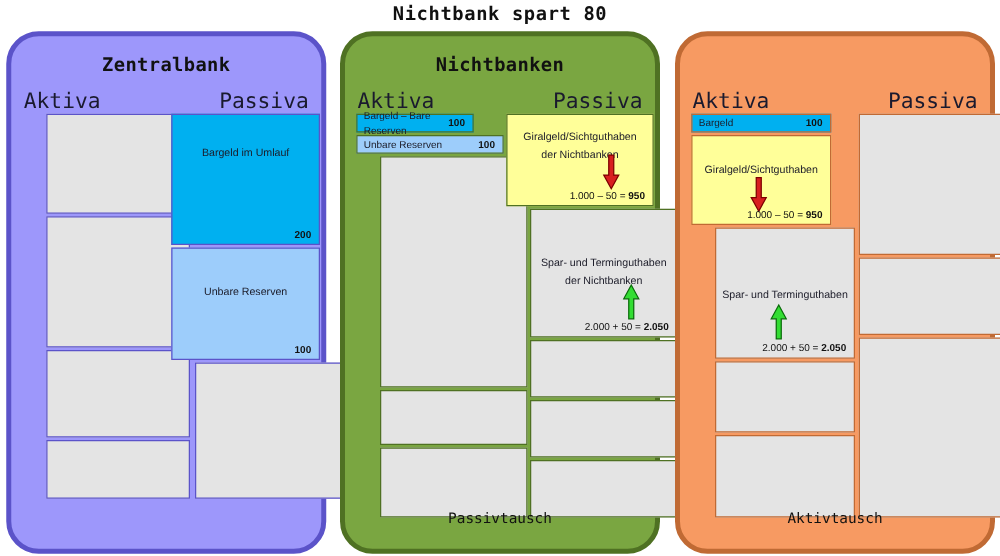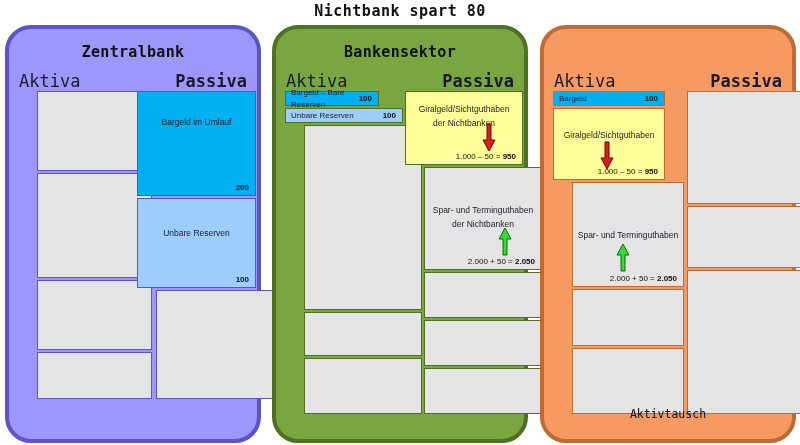--- a/index.html
+++ b/index.html
@@ -29,21 +29,21 @@
     font-family:"DejaVu Sans Mono",monospace;
     font-size:15px;font-weight:bold;color:#111;
     letter-spacing:0.3px;
   }
   .col-head{
     position:absolute;top:42px;
     font-family:"DejaVu Sans Mono",monospace;
     font-size:17px;color:#1a1a2e;
   }
   .col-head.aktiva{left:10px;text-align:left;}
-  .col-head.passiva{right:10px;text-align:right;font-weight:bold;}
+  .col-head.passiva{right:10px;text-align:right;}
   .footer-label{
     position:absolute;left:0;bottom:18px;width:100%;
     text-align:center;
     font-family:"DejaVu Sans Mono",monospace;
     font-size:11.5px;color:#111;
   }
   .box{
     position:absolute;
     background:#e4e4e4;
     box-sizing:border-box;
@@ -117,21 +117,21 @@
     <div class="amt">200</div>
   </div>
   <div class="box lightblue" style="left:128px;top:169px;width:119px;height:90px;">
     <div class="lbl" style="top:28px;">Unbare Reserven</div>
     <div class="amt">100</div>
   </div>
   <div class="box grey" style="left:128px;top:261px;width:119px;height:109px;"></div>
 </div>
 
 <div class="panel" id="panel-bankensektor">
-  <div class="panel-title">Bankensektor</div>
+  <div class="panel-title">Nichtbanken</div>
   <div class="col-head aktiva">Aktiva</div>
   <div class="col-head passiva">Passiva</div>
 
   <div class="box cyan strip" style="left:9px;top:62px;width:94px;height:15px;">
     <span class="lbl">Bargeld – Bare Reserven</span>
     <span class="amt">100</span>
   </div>
   <div class="box lightblue strip" style="left:9px;top:79px;width:118px;height:15px;">
     <span class="lbl">Unbare Reserven</span>
     <span class="amt">100</span>
@@ -157,20 +157,21 @@
       <path d="M7 3 L13 14 H9 V30 H5 V14 H1 Z" fill="#33dd33" stroke="#0a6b0a" stroke-width="1"></path>
     </svg>
     <div class="amt calc">
       <span>2.000 + 50 = </span><b>2.050</b>
     </div>
   </div>
   <div class="box grey" style="left:129px;top:243px;width:118px;height:46px;"></div>
   <div class="box grey" style="left:129px;top:291px;width:118px;height:46px;"></div>
   <div class="box grey" style="left:129px;top:339px;width:118px;height:46px;"></div>
 
+  <div class="footer-label">Passivtausch</div>
 </div>
 
 <div class="panel" id="panel-nichtbankensektor">
   <div class="col-head aktiva">Aktiva</div>
   <div class="col-head passiva">Passiva</div>
 
   <div class="box cyan strip" style="left:9px;top:62px;width:112px;height:15px;">
     <span class="lbl">Bargeld</span>
     <span class="amt">100</span>
   </div>

